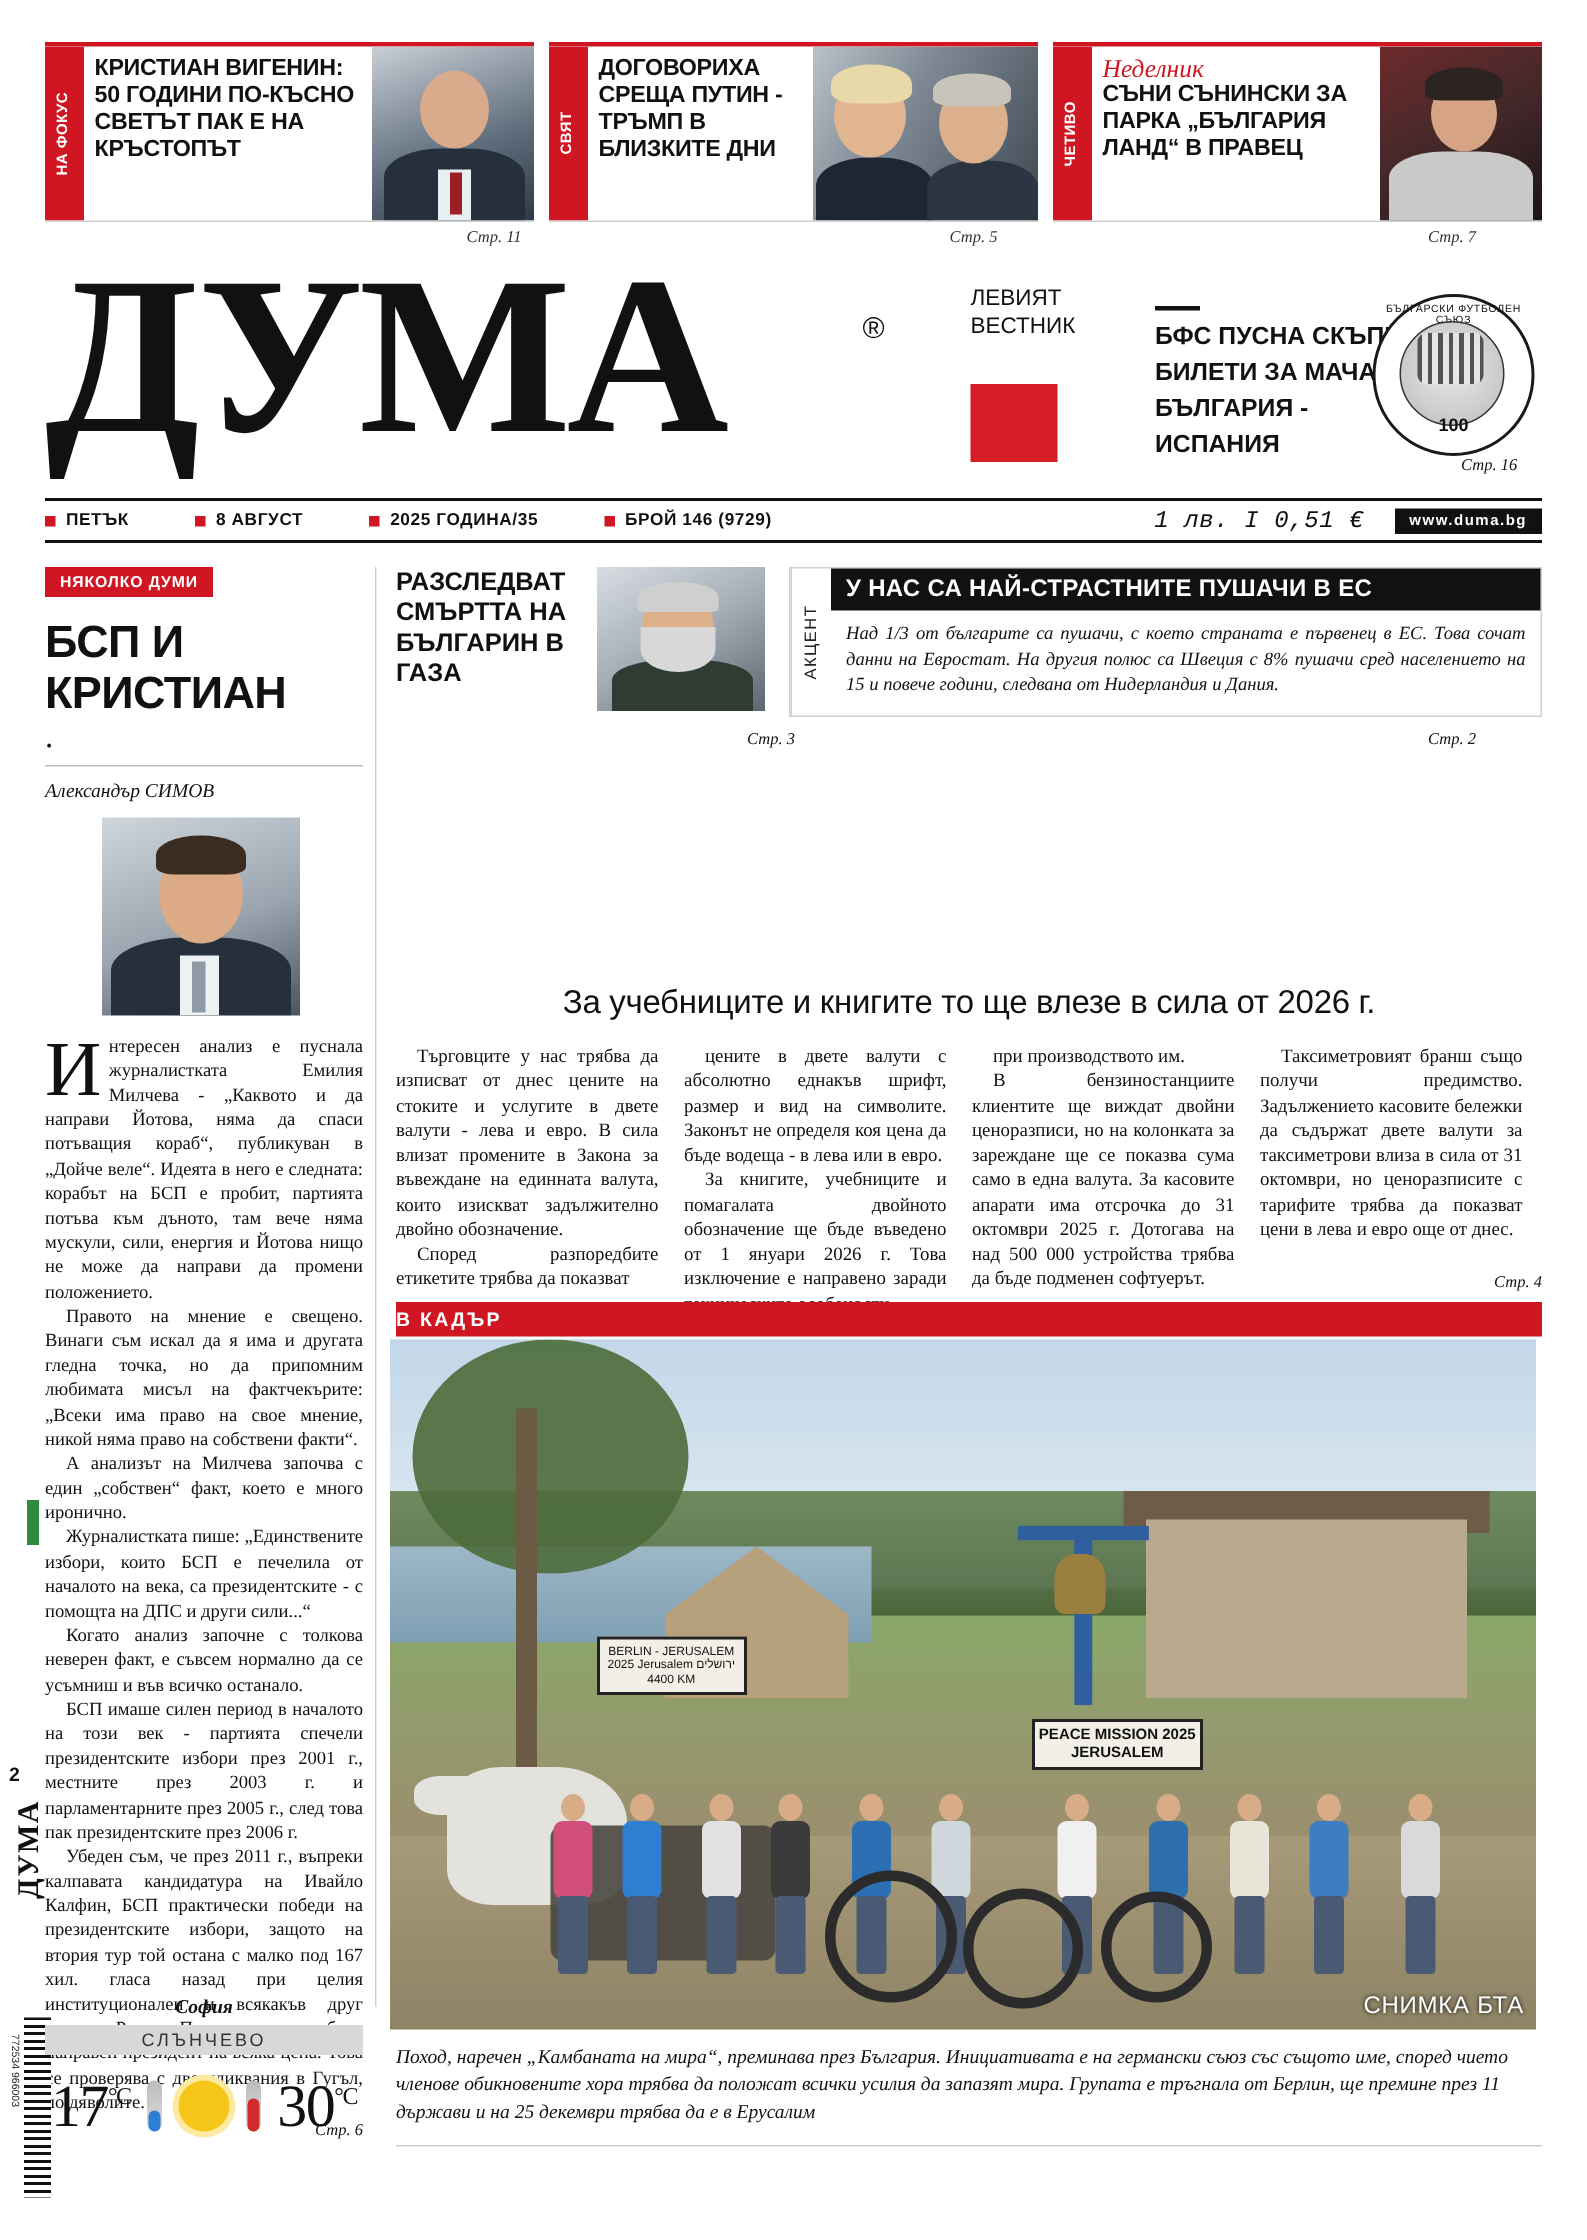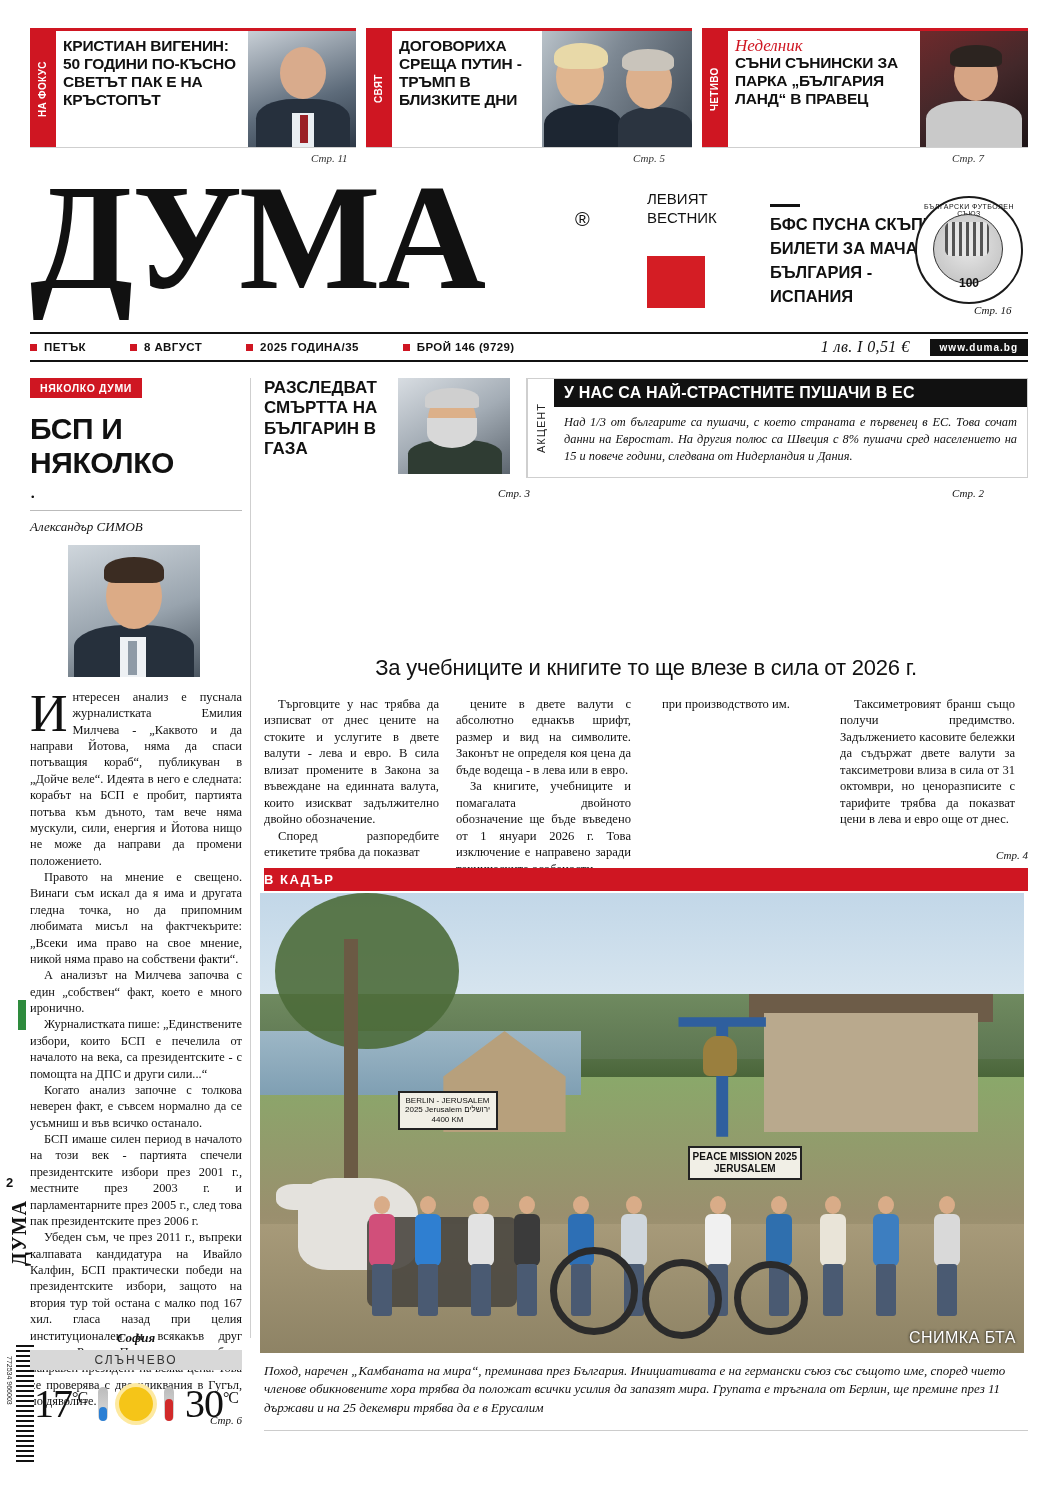--- a/index.html
+++ b/index.html
@@ -242,21 +242,21 @@
     font-family: "Liberation Sans", sans-serif;
     font-size: 11.5px;
     font-weight: bold;
     letter-spacing: .4px;
     color: #111;
   }
   .infobar .item { display: flex; align-items: center; margin-right: 44px; }
   .bullet { width: 7px; height: 7px; background: #cf1622; margin-right: 7px; }
   .price {
     margin-left: auto;
-    font-family: Liberation Serif, serif;
+    font-family: Liberation Mono, monospace;
     font-style: italic;
     font-weight: normal;
     font-size: 16px;
     margin-right: 20px;
   }
   .site {
     background: #111;
     color: #fff;
     font-size: 10px;
     padding: 3px 10px;
@@ -743,21 +743,21 @@
       <span>БРОЙ 146 (9729)</span>
     </div>
     <div class="price">1 лв. I 0,51 €</div>
     <div class="site">www.duma.bg</div>
   </div>
 
   <div class="left-divider"></div>
 
   <div class="left-col">
     <div class="label-red">НЯКОЛКО ДУМИ</div>
-    <div class="op-title">БСП И НЯКОЛКО</div>
+    <div class="op-title">БСП И КРИСТИАН</div>
     <div class="op-dot">.</div>
     <div class="op-author">Александър СИМОВ</div>
     <div class="op-photo">
       <div class="s"></div>
         <div class="sh"></div>
         <div class="ti"></div>
         <div class="f"></div>
         <div class="h"></div>
     </div>
     <div class="op-text">
@@ -817,20 +817,21 @@
     <div class="col">
       <p class="first">Търговците у нас трябва да изписват от днес цените на стоките и услугите в двете валути - лева и евро. В сила влизат промените в Закона за въвеждане на единната валута, които изискват задължително двойно обозначение.</p>
       <p>Според разпоредбите етикетите трябва да показват</p>
     </div>
     <div class="col">
       <p>цените в двете валути с абсолютно еднакъв шрифт, размер и вид на символите. Законът не определя коя цена да бъде водеща - в лева или в евро.</p>
       <p>За книгите, учебниците и помагалата двойното обозначение ще бъде въведено от 1 януари 2026 г. Това изключение е направено заради техническите особености</p>
     </div>
     <div class="col">
       <p>при производството им.</p>
+      <p>В бензиностанциите клиентите ще виждат двойни ценоразписи, но на колонката за зареждане ще се показва сума само в една валута. За касовите апарати има отсрочка до 31 октомври 2025 г. Дотогава на над 500 000 устройства трябва да бъде подменен софтуерът.</p>
     </div>
     <div class="col">
       <p>Таксиметровият бранш също получи предимство. Задължението касовите бележки да съдържат двете валути за таксиметрови влиза в сила от 31 октомври, но ценоразписите с тарифите трябва да показват цени в лева и евро още от днес.</p>
       <div class="art-ref">Стр. 4</div>
     </div>
   </div>
 
   <div class="kadar-bar">В КАДЪР</div>
   <div class="kadar-photo">
     <div class="sky"></div>

